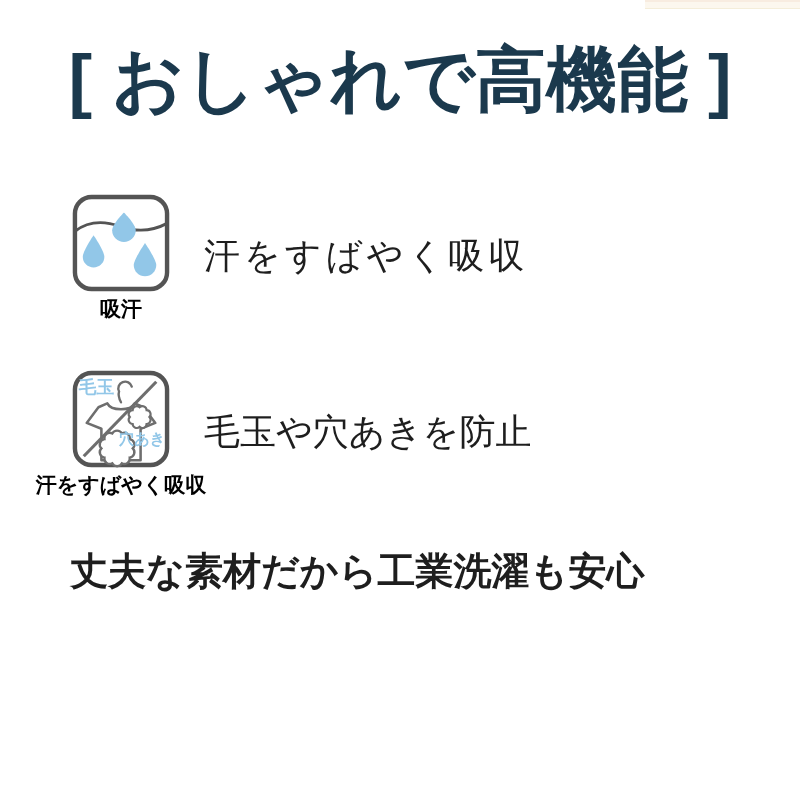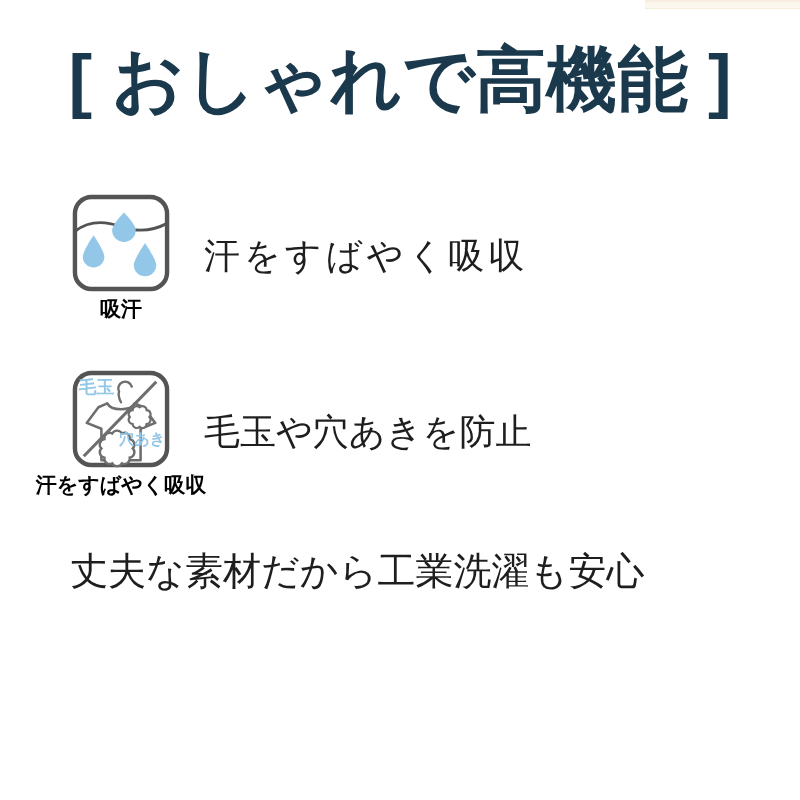--- a/index.html
+++ b/index.html
@@ -70,21 +70,21 @@
   }
   .feature-desc {
     margin-left: 16px;
     font-size: 36px;
     font-weight: 400;
     color: #1e1e1e;
     white-space: nowrap;
   }
   .row-1 .feature-desc { letter-spacing: 4px; }
   .row-2 .feature-desc { letter-spacing: 0; }
-  .row-3 .feature-desc { font-size: 38px; letter-spacing: 0; }
+  .row-3 .feature-desc { font-size: 38px; letter-spacing: 0; font-weight: bold; }
   .svg-blue-text {
     font-family: "Liberation Sans", "DejaVu Sans", sans-serif;
     font-weight: bold;
   }
 </style>
 </head>
 <body>
 
 <div class="page">
 

